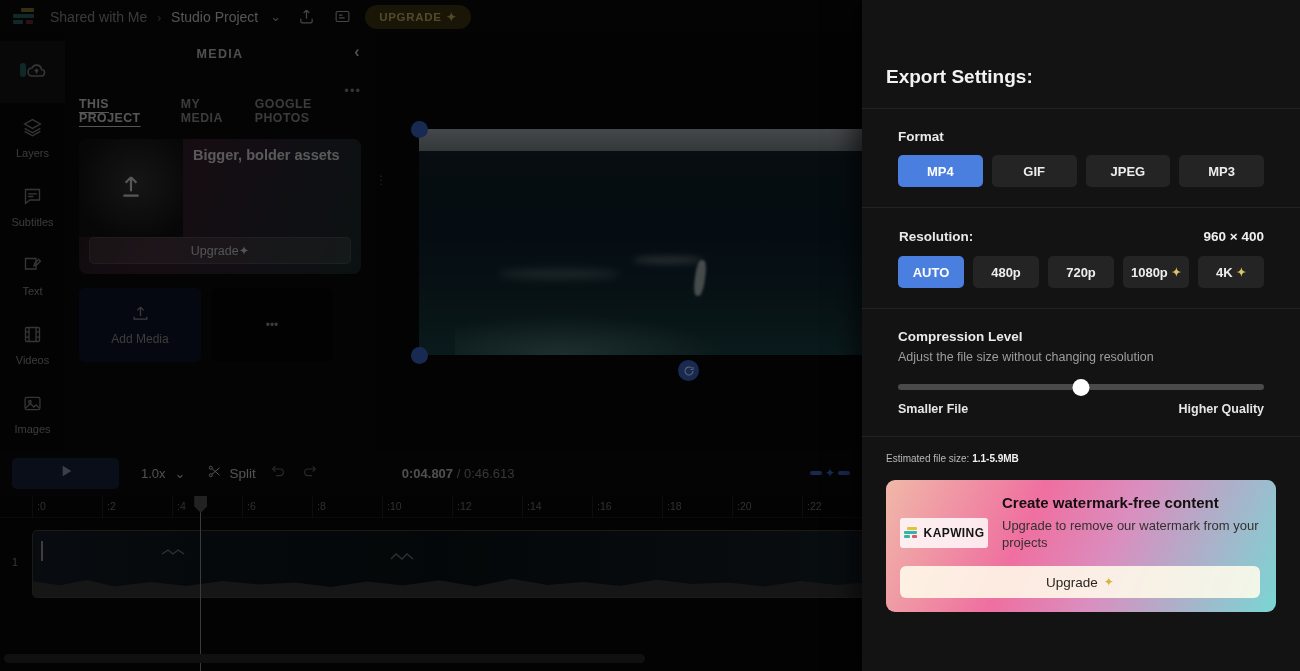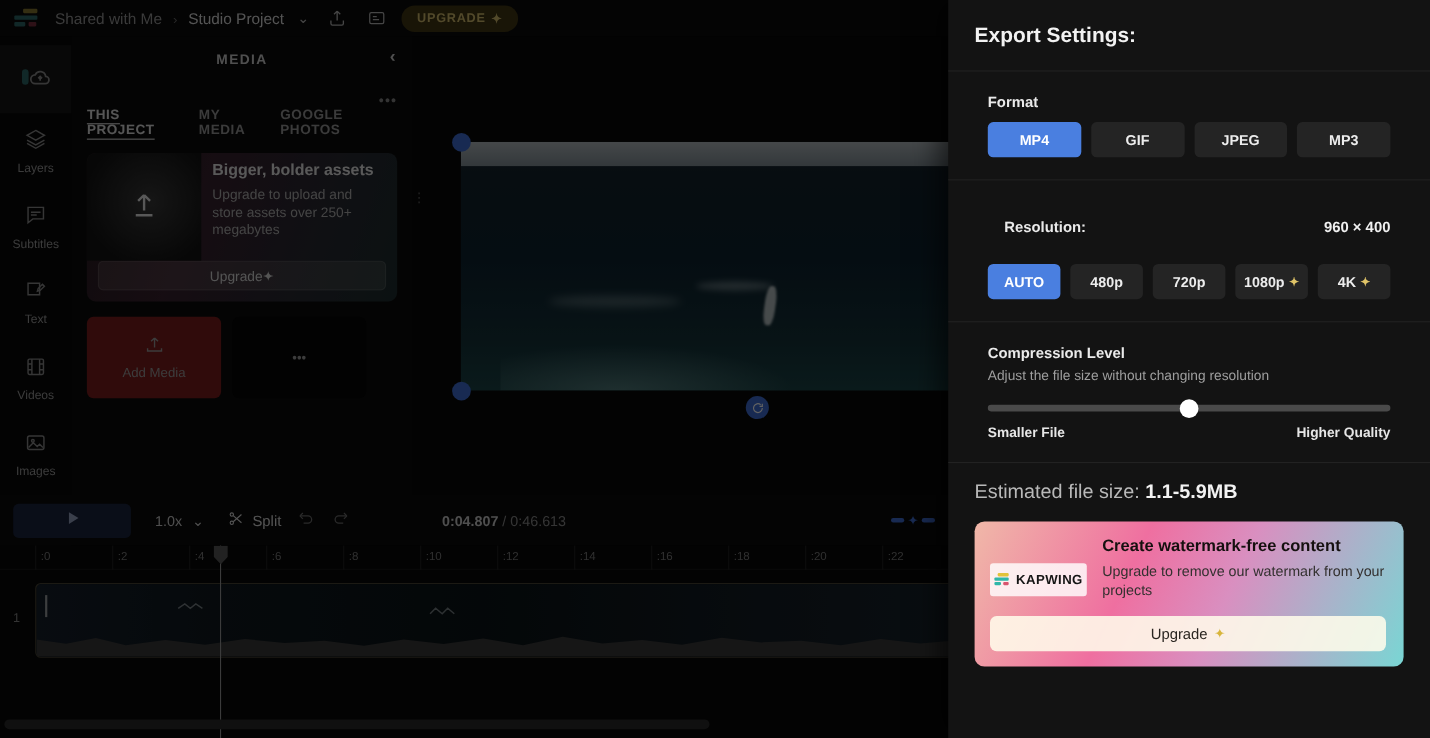--- a/index.html
+++ b/index.html
@@ -85,21 +85,21 @@
   .promo-h { font-size:14.5px; font-weight:700; color:#e9e9e9; line-height:1.15; }
   .promo-p { font-size:12.5px; color:#b3b3b3; line-height:1.3; margin-top:5px; }
   .promo-btn {
     margin:0 10px 9px 10px; height:27px; border-radius:5px;
     background:rgba(255,250,225,0.10); border:1px solid rgba(255,255,255,0.10);
     display:flex; align-items:center; justify-content:center;
     font-size:12.5px; color:#ddd;
   }
   .grid { display:flex; gap:10px; padding:14px; }
   .tile {
-    width:122px; height:74px; border-radius:6px; background:#7f1d1d;
+    width:122px; height:74px; border-radius:6px; background:#0f172a;
     display:flex; flex-direction:column; align-items:center; justify-content:center;
     gap:6px; color:#9d9d9d; font-size:12px;
   }
   .tile.thumb { background:#060606; justify-content:center; }
   .tile svg { width:19px; height:19px; }
 
   
   .canvaswrap { position:absolute; left:375px; top:33px; width:487px; height:417px; background:#0a0a0a; z-index:4; }
   .stage {
     position:absolute; left:44px; top:96px; width:445px; height:226px;
@@ -151,40 +151,40 @@
   .playhead { position:absolute; top:0; width:1px; height:175px; background:#9b9b9b; z-index:8; }
   .playhead-top { position:absolute; top:0; left:-6px; width:13px; height:17px; background:#5a5a5a; clip-path:polygon(0 0,100% 0,100% 60%,50% 100%,0 60%); }
   .hscroll { position:absolute; left:4px; bottom:8px; width:641px; height:9px; border-radius:5px; background:#2b2b2b; z-index:9; }
 
   
   .modal {
     position:absolute; right:0; top:0; width:438px; height:671px;
     background:#131313; z-index:60; display:flex; flex-direction:column;
     box-shadow:-8px 0 24px rgba(0,0,0,.6);
   }
-  .modal-head { padding:22px 24px 20px 24px; border-bottom:1px solid #222; }
+  .modal-head { padding:22px 24px 20px 24px; border-bottom:1px solid #222;margin-top:44px; }
   .modal-title { font-size:19px; font-weight:700; color:#f2f2f2; }
   .sect { padding:20px 36px; border-bottom:1px solid #222; }
   .sect-lbl { font-size:13.5px; font-weight:700; color:#eaeaea; margin-bottom:11px; }
   .sect-row { display:flex; align-items:baseline; justify-content:space-between; margin-bottom:11px; }
   .res-val { font-size:13.5px; font-weight:700; color:#f0f0f0; }
   .btnrow { display:flex; gap:9px; }
   .opt {
     flex:1; height:32px; border-radius:5px; background:#242424;
     display:flex; align-items:center; justify-content:center; gap:4px;
     font-size:13px; font-weight:700; color:#ededed; white-space:nowrap;
   }
   .opt.sel { background:#4a7fe0; color:#fff; }
   .opt .spark { color:#e0c468; font-size:11px; }
   .sub { font-size:12.5px; color:#9e9e9e; margin-top:-5px; margin-bottom:14px; }
   .slider { position:relative; height:18px; margin:4px 0 6px 0; }
   .slider .track { position:absolute; left:0; right:0; top:6px; height:6px; border-radius:3px; background:#4a4a4a; }
   .slider .thumb { position:absolute; left:50%; top:1px; transform:translateX(-50%); width:17px; height:17px; border-radius:50%; background:#fff; }
   .slider-lbls { display:flex; justify-content:space-between; font-size:12.5px; font-weight:700; color:#e6e6e6; }
-  .estimate { padding:16px 24px 0 24px; font-size:18px; color:#b9b9b9; }
+  .estimate { padding:16px 24px 0 24px; font-size:10px; color:#b9b9b9; }
   .estimate b { color:#f2f2f2; font-weight:700; }
   .wmcard {
     margin:16px 24px 0 24px; border-radius:9px; overflow:hidden;
     background:linear-gradient(115deg,#f0b8a8 0%,#ef6fa0 36%,#d98fc0 58%,#79d6d4 100%);
     padding:14px 16px 14px 14px;
   }
   .wm-row { display:flex; gap:14px; align-items:flex-start; }
   .wm-badge {
     width:88px; height:30px; border-radius:3px; background:rgba(255,255,255,.82);
     display:flex; align-items:center; justify-content:center; gap:5px; flex:none; margin-top:24px;
@@ -335,21 +335,20 @@
       <div class="promo-row">
         <div class="promo-thumb">
           <span class="up">
             <svg viewBox="0 0 24 24" fill="none" stroke="#e6e6e6" stroke-width="2">
                 <path d="M12 3v13M12 3l-5 5M12 3l5 5M5 20h14"></path>
               </svg>
           </span>
         </div>
         <div class="promo-txt">
           <div class="promo-h">Bigger, bolder assets</div>
-          <div class="promo-p">Upgrade to upload and store assets over 250+ megabytes</div>
         </div>
       </div>
       <div class="promo-btn">
         <span>Upgrade</span>
         <span class="spark">✦</span>
       </div>
     </div>
 
     <div class="grid">
       <div class="tile">
@@ -492,21 +491,21 @@
         <span>JPEG</span>
       </div>
       <div class="opt">
         <span>MP3</span>
       </div>
     </div>
   </div>
 
   <div class="sect">
     <div class="sect-row">
-      <span class="sect-lbl" style="margin:15px;">Resolution:</span>
+      <span class="sect-lbl" style="margin:1px;">Resolution:</span>
       <span class="res-val">960 × 400</span>
     </div>
     <div class="btnrow">
       <div class="opt sel">
         <span>AUTO</span>
       </div>
       <div class="opt">
         <span>480p</span>
       </div>
       <div class="opt">

